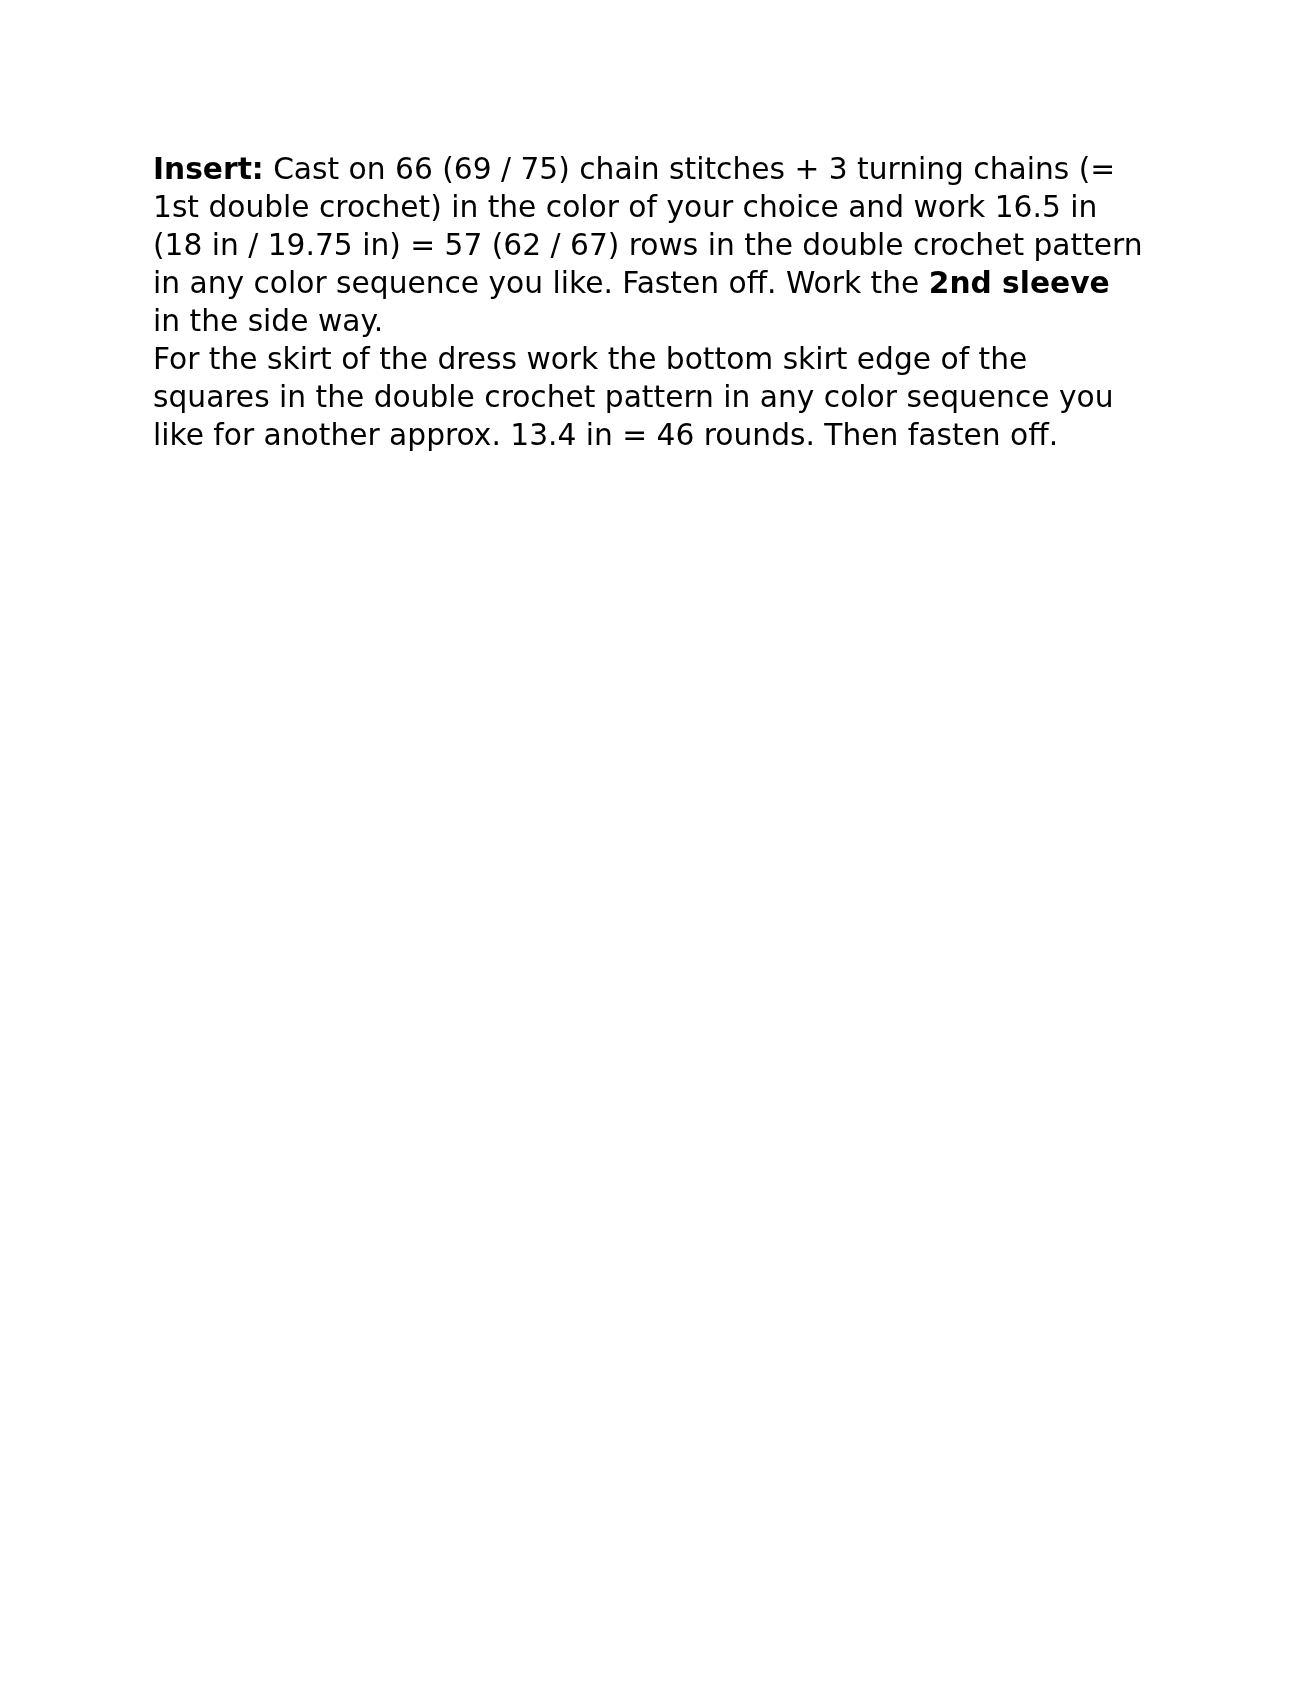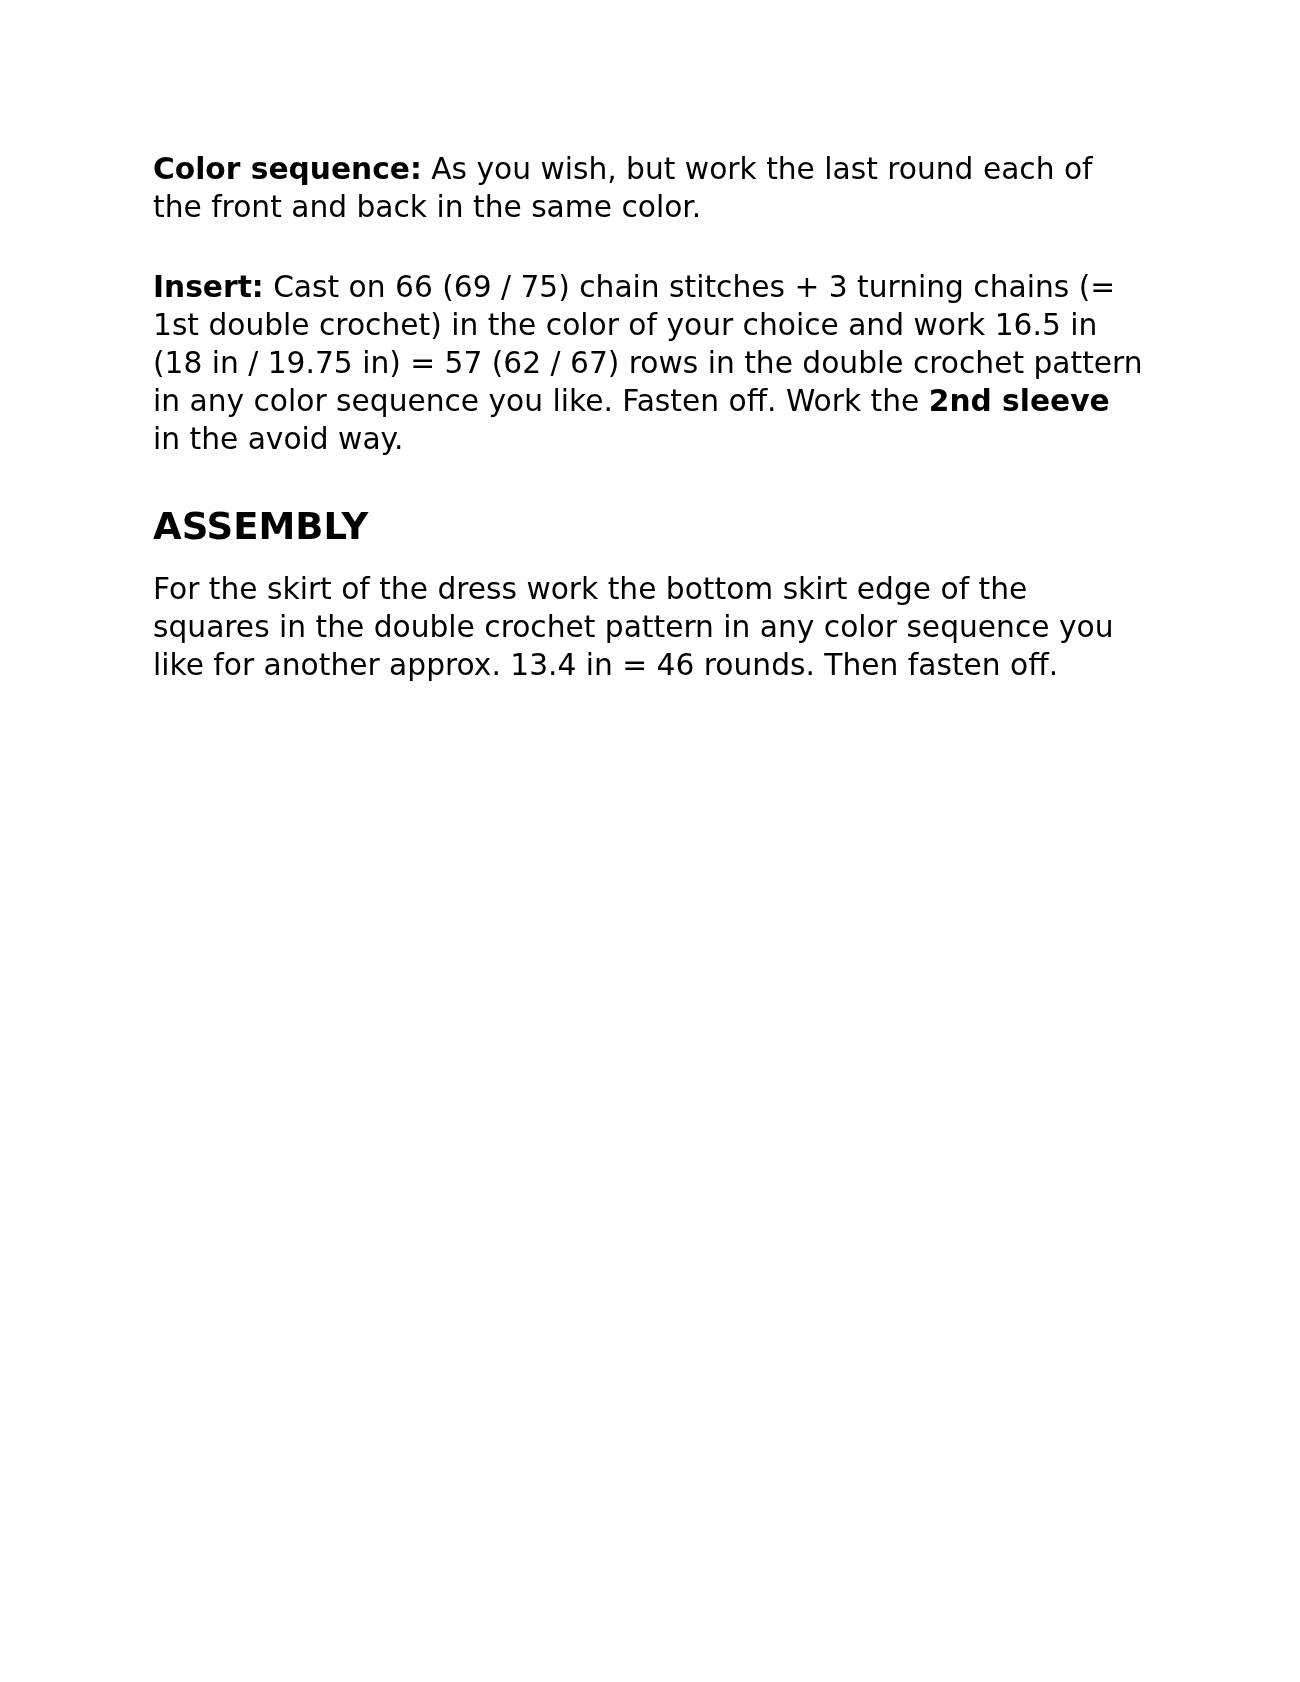--- a/index.html
+++ b/index.html
@@ -53,24 +53,22 @@
   }
   .p-sew            { margin-bottom: 36px !important; }
   .p-skirt          { margin-bottom: 0 !important; }
 </style>
 </head>
 <body>
 
 <div class="page">
   <div class="doc">
 
-    <p class="p-color-sequence"><span class="lead-bold">Color sequence:</span><span> As you wish, but work the last round each of the front and back in the same color.</span></p>
 
 
-    <p class="p-sleeves"><span class="lead-bold">Insert:</span><span> Cast on 66 (69 / 75) chain stitches + 3 turning chains (= 1st double crochet) in the color of your choice and work 16.5 in (18 in / 19.75 in) = 57 (62 / 67) rows in the double crochet pattern in any color sequence you like. Fasten off. Work the </span><span class="bold-inline">2nd sleeve</span><span> in the avoid way.</span></p>
+    <p class="p-sleeves"><span class="lead-bold">Insert:</span><span> Cast on 66 (69 / 75) chain stitches + 3 turning chains (= 1st double crochet) in the color of your choice and work 16.5 in (18 in / 19.75 in) = 57 (62 / 67) rows in the double crochet pattern in any color sequence you like. Fasten off. Work the </span><span class="bold-inline">2nd sleeve</span><span> in the side way.</span></p>
 
-    <h2 class="assembly-heading">ASSEMBLY</h2>
 
 
     <p class="p-skirt">For the skirt of the dress work the bottom skirt edge of the squares in the double crochet pattern in any color sequence you like for another approx. 13.4 in = 46 rounds. Then fasten off.</p>
 
   </div>
 </div>
 
 </body></html>

